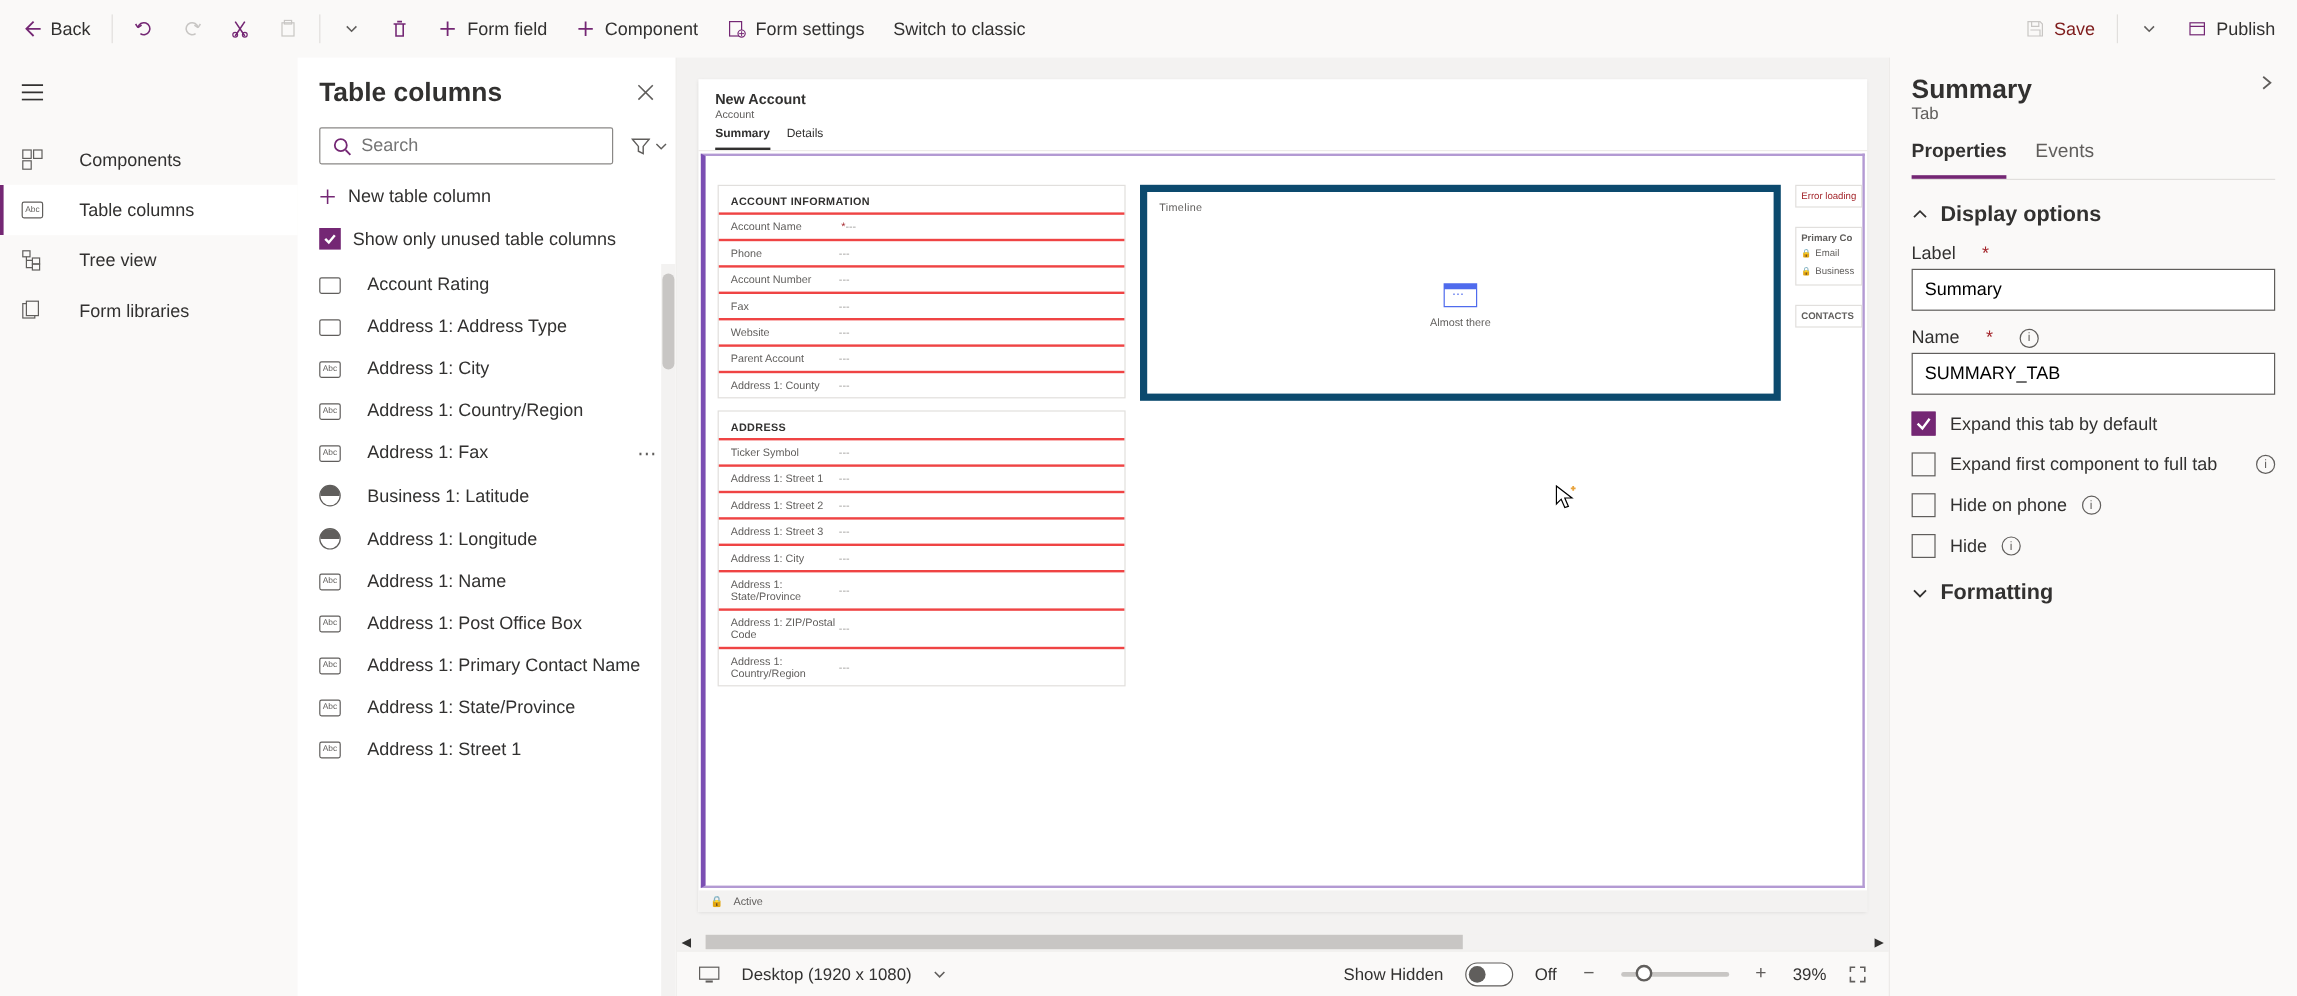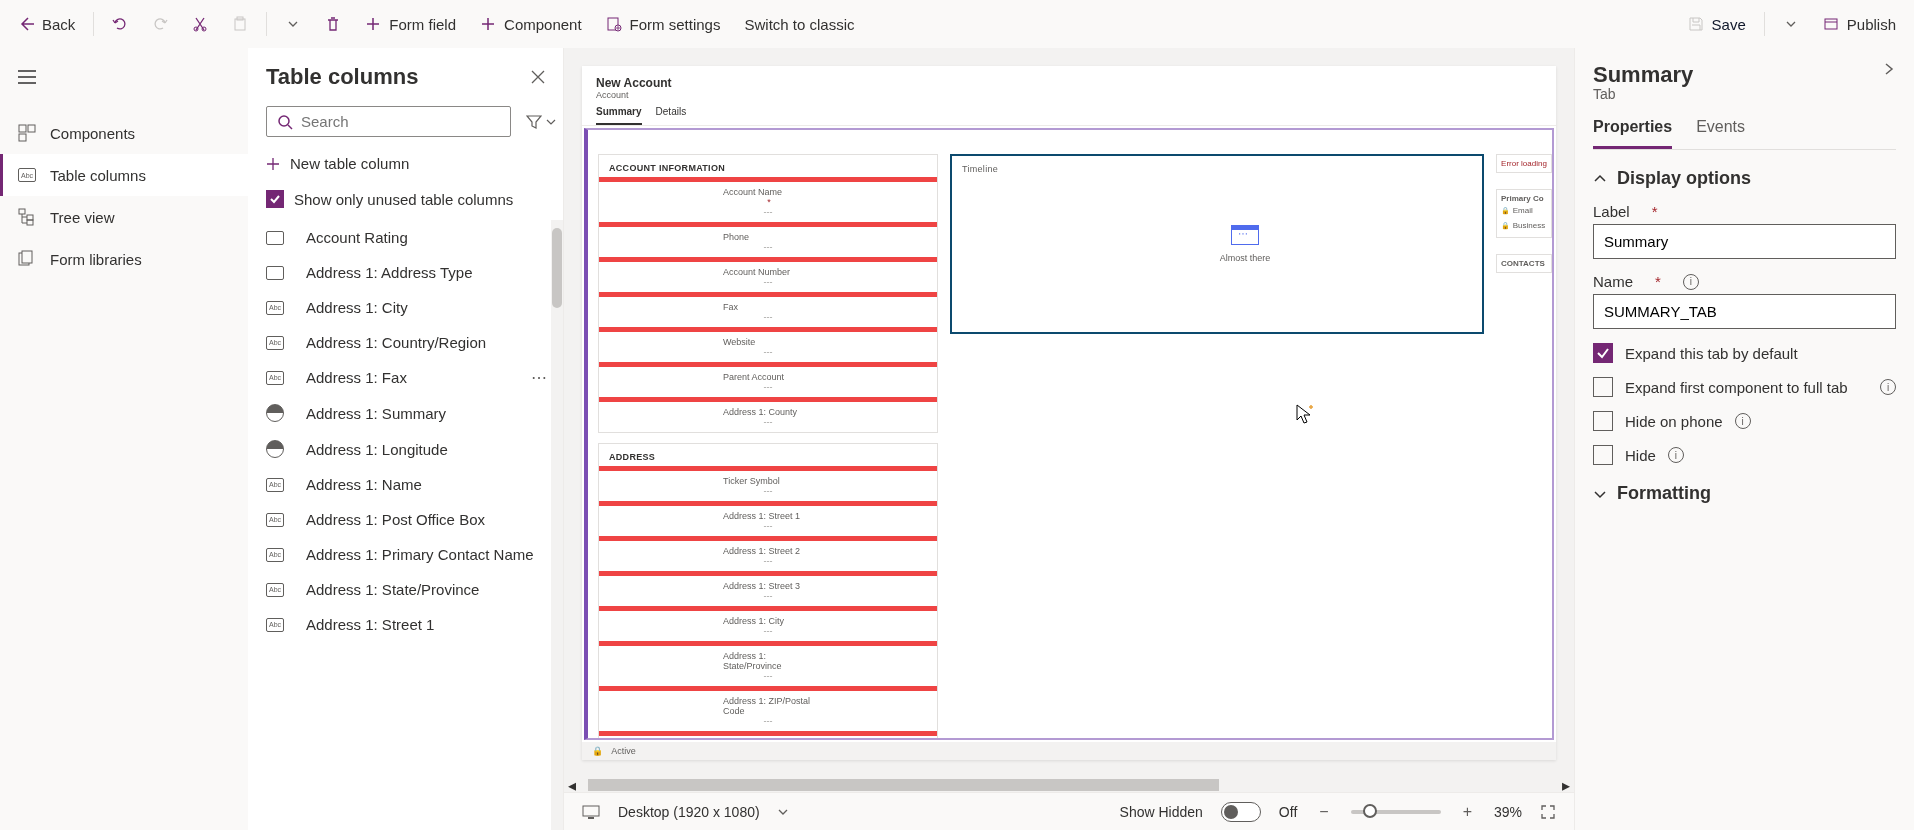--- a/index.html
+++ b/index.html
@@ -4,29 +4,29 @@
 <style>
 * { box-sizing: border-box; margin: 0; padding: 0; font-family: "Segoe UI", sans-serif; }
 body { background: #faf9f8; color: #323130; overflow: hidden; width:1914px; height:830px; }
 
 
 .toolbar { height: 48px; display: flex; align-items: center; padding: 0 8px; gap: 4px; background:#faf9f8; }
 .tb-btn { display: flex; align-items: center; gap: 8px; padding: 6px 10px; font-size: 15px; color: #323130; cursor: pointer; border-radius:2px; }
 .tb-icon { width: 16px; height: 16px; display: inline-flex; align-items:center; justify-content:center; }
 .tb-sep { width:1px; height:24px; background:#e1dfdd; margin:0 4px; }
 .tb-spacer { flex:1; }
-.tb-btn.disabled { color:#0f172a; }
+.tb-btn.disabled { color:#7f1d1d; }
 
 
 .main { display:flex; height: calc(100% - 48px); }
 
 
 .rail { width: 248px; background:#faf9f8; padding-top: 12px; }
 .rail-ham { padding: 10px 18px; cursor:pointer; }
-.rail-item { display:flex; align-items:center; gap: 14px; padding: 12px 18px; font-size:15px; cursor:pointer; }
+.rail-item { display:flex; align-items:center; gap: 30px; padding: 12px 18px; font-size:15px; cursor:pointer; }
 .rail-item.active { background:#fff; box-shadow: inset 3px 0 0 #742774; }
 .rail-icon { width:18px; height:18px; display:inline-flex; align-items:center; justify-content:center; }
 
 
 .cols-panel { width: 316px; background:#fff; border-right:1px solid #edebe9; display:flex; flex-direction:column; position:relative; }
 .cols-header { display:flex; align-items:center; justify-content:space-between; padding: 16px 18px 10px 18px; }
 .cols-title { font-size:22px; font-weight:600; }
 .close-x { font-size:18px; color:#605e5c; cursor:pointer; }
 .search-wrap { display:flex; align-items:center; margin: 6px 18px 8px 18px; }
 .search-box { flex:1; display:flex; align-items:center; border:1px solid #8a8886; border-radius:2px; padding:6px 10px; gap:8px; }
@@ -54,25 +54,25 @@
 .form-tabs { display:flex; gap:14px; padding:6px 14px 0 14px; border-bottom:1px solid #edebe9; font-size:10px; }
 .form-tab { padding-bottom:6px; cursor:pointer; color:#323130; }
 .form-tab.active { border-bottom:2px solid #323130; font-weight:600; }
 .form-body { flex:1; padding:24px 0 8px 10px; display:flex; gap:12px; border:2px solid #b39ad3; border-left:4px solid #7b4fb3; margin:2px; overflow:hidden; }
 .form-col { display:flex; flex-direction:column; gap:10px; }
 .form-col.main { width: 340px; }
 .form-col.timeline { flex:1; min-width:200px; }
 .form-col.side { width:56px; font-size:8px; color:#605e5c; }
 .section-card { border:1px solid #e1dfdd; }
 .section-title { font-size:9px; font-weight:600; padding:8px 10px 4px 10px; letter-spacing:.3px; }
-.frow { display:flex; align-items:center; border-top:5px solid #ef4444; padding:5px 10px; font-size:9px; color:#605e5c;flex-direction:column; }
+.frow { display:flex; align-items:center; border-top:2px solid #ef4444; padding:5px 10px; font-size:9px; color:#605e5c; }
 .frow .lbl { width:90px; }
 .frow .req { color:#a4262c; margin-left:2px; }
 .frow .val { flex:1; color:#a19f9d; }
-.timeline-card { border:2px solid #0c4a6e; height: 180px; display:flex; flex-direction:row; }
+.timeline-card { border:6px solid #0c4a6e; height: 180px; display:flex; flex-direction:column; }
 .timeline-card .section-title { font-weight:400; color:#605e5c; }
 .tl-body { flex:1; display:flex; flex-direction:column; align-items:center; justify-content:center; gap:8px; }
 .tl-icon { width:28px; height:20px; border:1px solid #4f6bed; border-top:5px solid #4f6bed; position:relative; }
 .tl-icon::after{content:"⋯"; position:absolute; left:6px; top:-2px; font-size:10px; color:#4f6bed;}
 .tl-text { font-size:9px; color:#605e5c; }
 .side-card { border:1px solid #e1dfdd; padding:4px; margin-bottom:6px; font-size:8px; text-align:right; }
 .side-card.hlink { color:#a4262c; cursor:pointer; text-align:center; }
 .side-row { display:flex; align-items:center; gap:3px; padding:3px 0; }
 .side-row .lock { font-size:7px; }
 .form-footer { height:18px; background:#f3f2f1; display:flex; align-items:center; padding:0 10px; font-size:9px; color:#605e5c; gap:8px; }
@@ -347,21 +347,21 @@
           <span class="col-type-icon">Abc</span>
           <span>Address 1: Country/Region</span>
         </div>
         <div class="col-item">
           <span class="col-type-icon">Abc</span>
           <span>Address 1: Fax</span>
           <span class="more" style="display: flex;">⋯</span>
         </div>
         <div class="col-item">
           <span class="col-type-icon round"></span>
-          <span>Address 1: Summary</span>
+          <span>Business 1: Latitude</span>
         </div>
         <div class="col-item">
           <span class="col-type-icon round"></span>
           <span>Address 1: Longitude</span>
         </div>
         <div class="col-item">
           <span class="col-type-icon">Abc</span>
           <span>Address 1: Name</span>
         </div>
         <div class="col-item">

